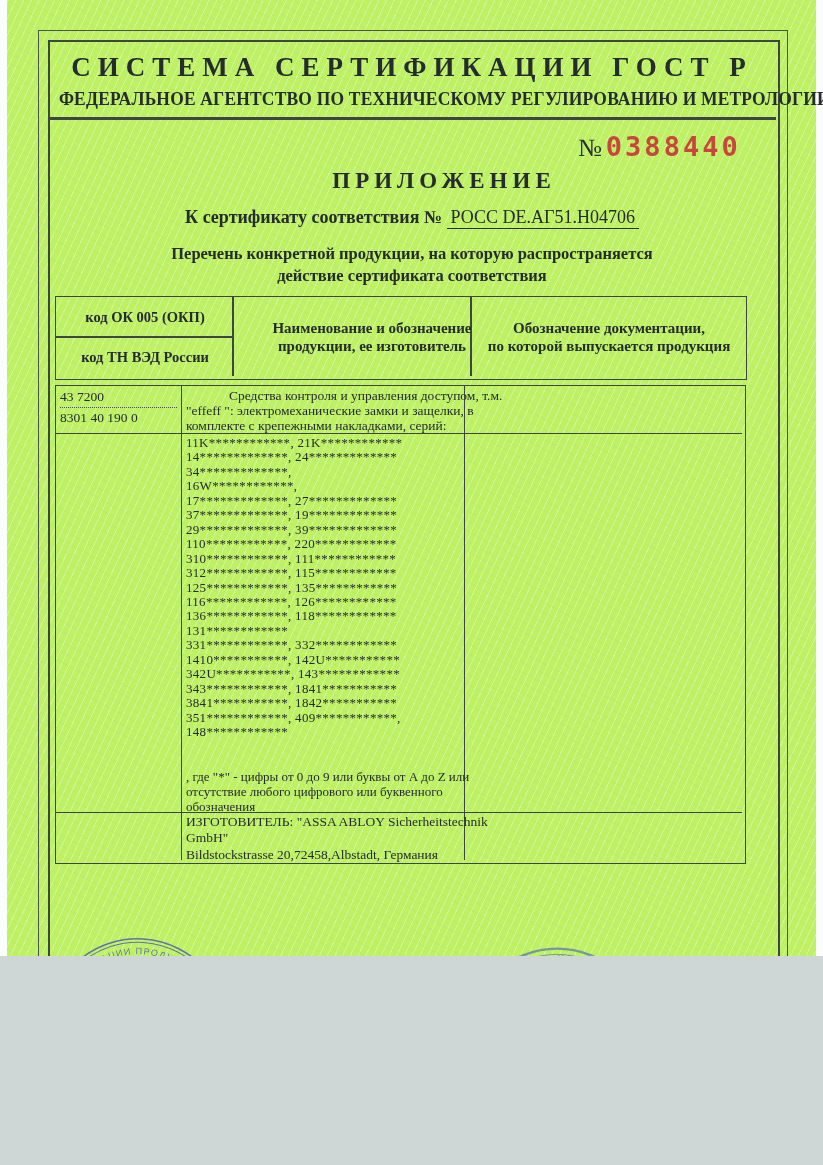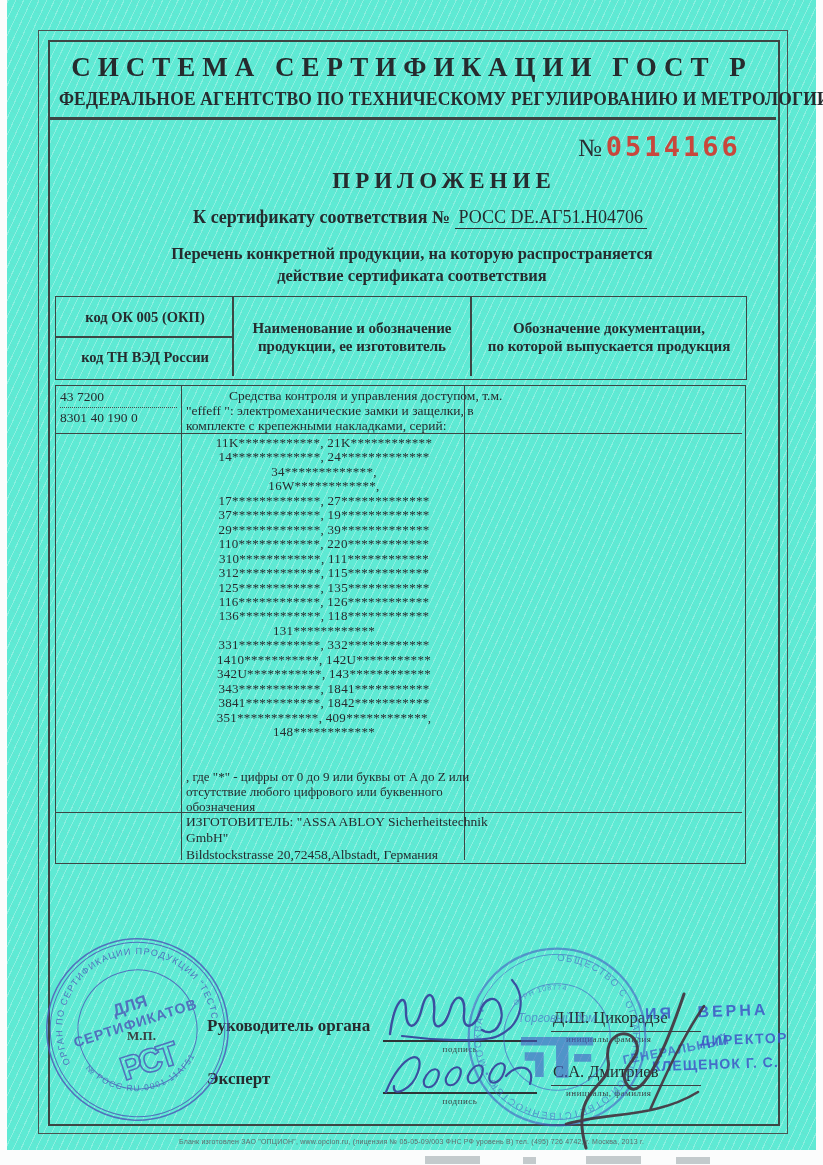--- a/index.html
+++ b/index.html
@@ -1,16 +1,16 @@
 <!DOCTYPE html>
 <html lang="ru"><head>
 <meta charset="utf-8">
 <style>
   html,body{margin:0;padding:0;background:#cfd6d6;}
-  .page{position:relative;width:823px;height:1165px;background:#5eead4;overflow:hidden;
+  .page{position:relative;width:823px;height:956px;background:#bef264;overflow:hidden;
         font-family:"Liberation Serif",serif;color:#262b2e;}
   .page::before{content:"";position:absolute;inset:0;pointer-events:none;
         background:repeating-linear-gradient(115deg,rgba(255,255,255,.28) 0 1px,transparent 1px 7px),
                    repeating-linear-gradient(28deg,rgba(150,180,180,.10) 0 1px,transparent 1px 9px);}
   .abs{position:absolute;}
   .frame{position:absolute;border:1.5px solid #4a5350;}
   .frame2{position:absolute;border:2.5px solid #3d4644;}
   .ctr{text-align:center;}
   .hline{position:absolute;background:#3d4644;}
   .vline{position:absolute;background:#3d4644;}
@@ -18,21 +18,21 @@
   .h2{font-weight:bold;font-size:18px;letter-spacing:.2px;white-space:nowrap;transform:scaleX(.97);transform-origin:center;}
   .serial{white-space:nowrap;}
   .serial .pre{font-size:25px;color:#2a2f33;}
   .serial .num{font-family:"DejaVu Sans Mono",monospace;font-size:27px;font-weight:bold;color:#c8473c;letter-spacing:3px;}
   .applt{font-weight:bold;font-size:23px;letter-spacing:5px;}
   .certline{font-weight:bold;font-size:18px;white-space:nowrap;}
   .certline .cnum{border-bottom:1.2px solid #2a2f33;padding:0 4px 1px 4px;font-weight:normal;}
   .subt{font-weight:bold;font-size:16.5px;white-space:nowrap;}
   .thead-cell{position:absolute;font-weight:bold;font-size:15px;line-height:18px;text-align:center;}
   .cell-sm{font-size:13.5px;line-height:15.6px;}
-  .series div{font-size:13px;line-height:14.45px;letter-spacing:.3px;white-space:nowrap;text-align:center;}
+  .series div{font-size:13px;line-height:14.45px;letter-spacing:.3px;white-space:nowrap;}
   .notes div{font-size:13px;line-height:15.2px;white-space:nowrap;}
   .mfr div{font-size:13.5px;line-height:16.4px;white-space:nowrap;}
   .role{font-weight:bold;font-size:17px;white-space:nowrap;}
   .sigline{position:absolute;height:1.5px;background:#2e3336;}
   .cap{position:absolute;font-size:9px;color:#3a4043;letter-spacing:.5px;}
   .pname{position:absolute;font-size:16.5px;white-space:nowrap;}
   .nameline{position:absolute;height:1px;background:#3a4043;}
   .stampTxt{position:absolute;font-family:"Liberation Sans",sans-serif;font-weight:bold;color:#3f55c6;opacity:.85;white-space:nowrap;}
   .fineprint{position:absolute;width:100%;text-align:center;font-family:"Liberation Sans",sans-serif;
              font-size:7px;color:#5d6b6b;letter-spacing:.2px;}
@@ -55,38 +55,38 @@
 
   <div class="frame" style="left:38px;top:30px;width:748px;height:1102px;"></div>
   <div class="frame2" style="left:48px;top:40px;width:728px;height:1082px;"></div>
 
   <div class="abs ctr h1" style="left:48px;top:52px;width:728px;">СИСТЕМА СЕРТИФИКАЦИИ ГОСТ Р</div>
   <div class="abs ctr h2" style="left:48px;top:89px;width:728px;">ФЕДЕРАЛЬНОЕ АГЕНТСТВО ПО ТЕХНИЧЕСКОМУ РЕГУЛИРОВАНИЮ И МЕТРОЛОГИИ</div>
   <div class="hline" style="left:50px;top:117px;width:726px;height:2.5px;"></div>
 
   <div class="abs serial" style="left:578px;top:131px;">
     <span class="pre">№</span>
-    <span class="num">0514166</span>
+    <span class="num">0388440</span>
   </div>
 
   <div class="abs ctr applt" style="left:48px;top:168px;width:728px;margin-left:32px;">ПРИЛОЖЕНИЕ</div>
-  <div class="abs ctr certline" style="left:48px;top:207px;width:728px;margin-left:8px;">
+  <div class="abs ctr certline" style="left:48px;top:207px;width:728px;">
     <span>К сертификату соответствия №</span>
     <span class="cnum">РОСС DE.АГ51.Н04706</span>
   </div>
   <div class="abs ctr subt" style="left:48px;top:244px;width:728px;">Перечень конкретной продукции,  на которую распространяется</div>
   <div class="abs ctr subt" style="left:48px;top:266px;width:728px;">действие сертификата соответствия</div>
 
   <div class="abs" style="left:55px;top:296px;width:690px;height:82px;border:1.5px solid #3d4644;">
     <div class="vline" style="left:176px;top:0;width:1.5px;height:79px;"></div>
     <div class="vline" style="left:414px;top:0;width:1.5px;height:79px;"></div>
     <div class="hline" style="left:0;top:39px;width:176px;height:1.5px;"></div>
     <div class="thead-cell" style="left:4px;top:11px;width:170px;font-size:14.5px;">код ОК 005 (ОКП)</div>
     <div class="thead-cell" style="left:4px;top:51px;width:170px;font-size:14.5px;">код ТН ВЭД России</div>
-    <div class="thead-cell" style="left:178px;top:22px;width:236px;">
+    <div class="thead-cell" style="left:178px;top:22px;width:236px;padding-left:20px;">
       <div>Наименование и обозначение</div>
       <div>продукции, ее изготовитель</div>
     </div>
     <div class="thead-cell" style="left:418px;top:22px;width:270px;">
       <div>Обозначение документации,</div>
       <div>по которой выпускается продукция</div>
     </div>
   </div>
 
   <div class="abs" style="left:55px;top:385px;width:689px;height:477px;border:1.5px solid #3d4644;">

